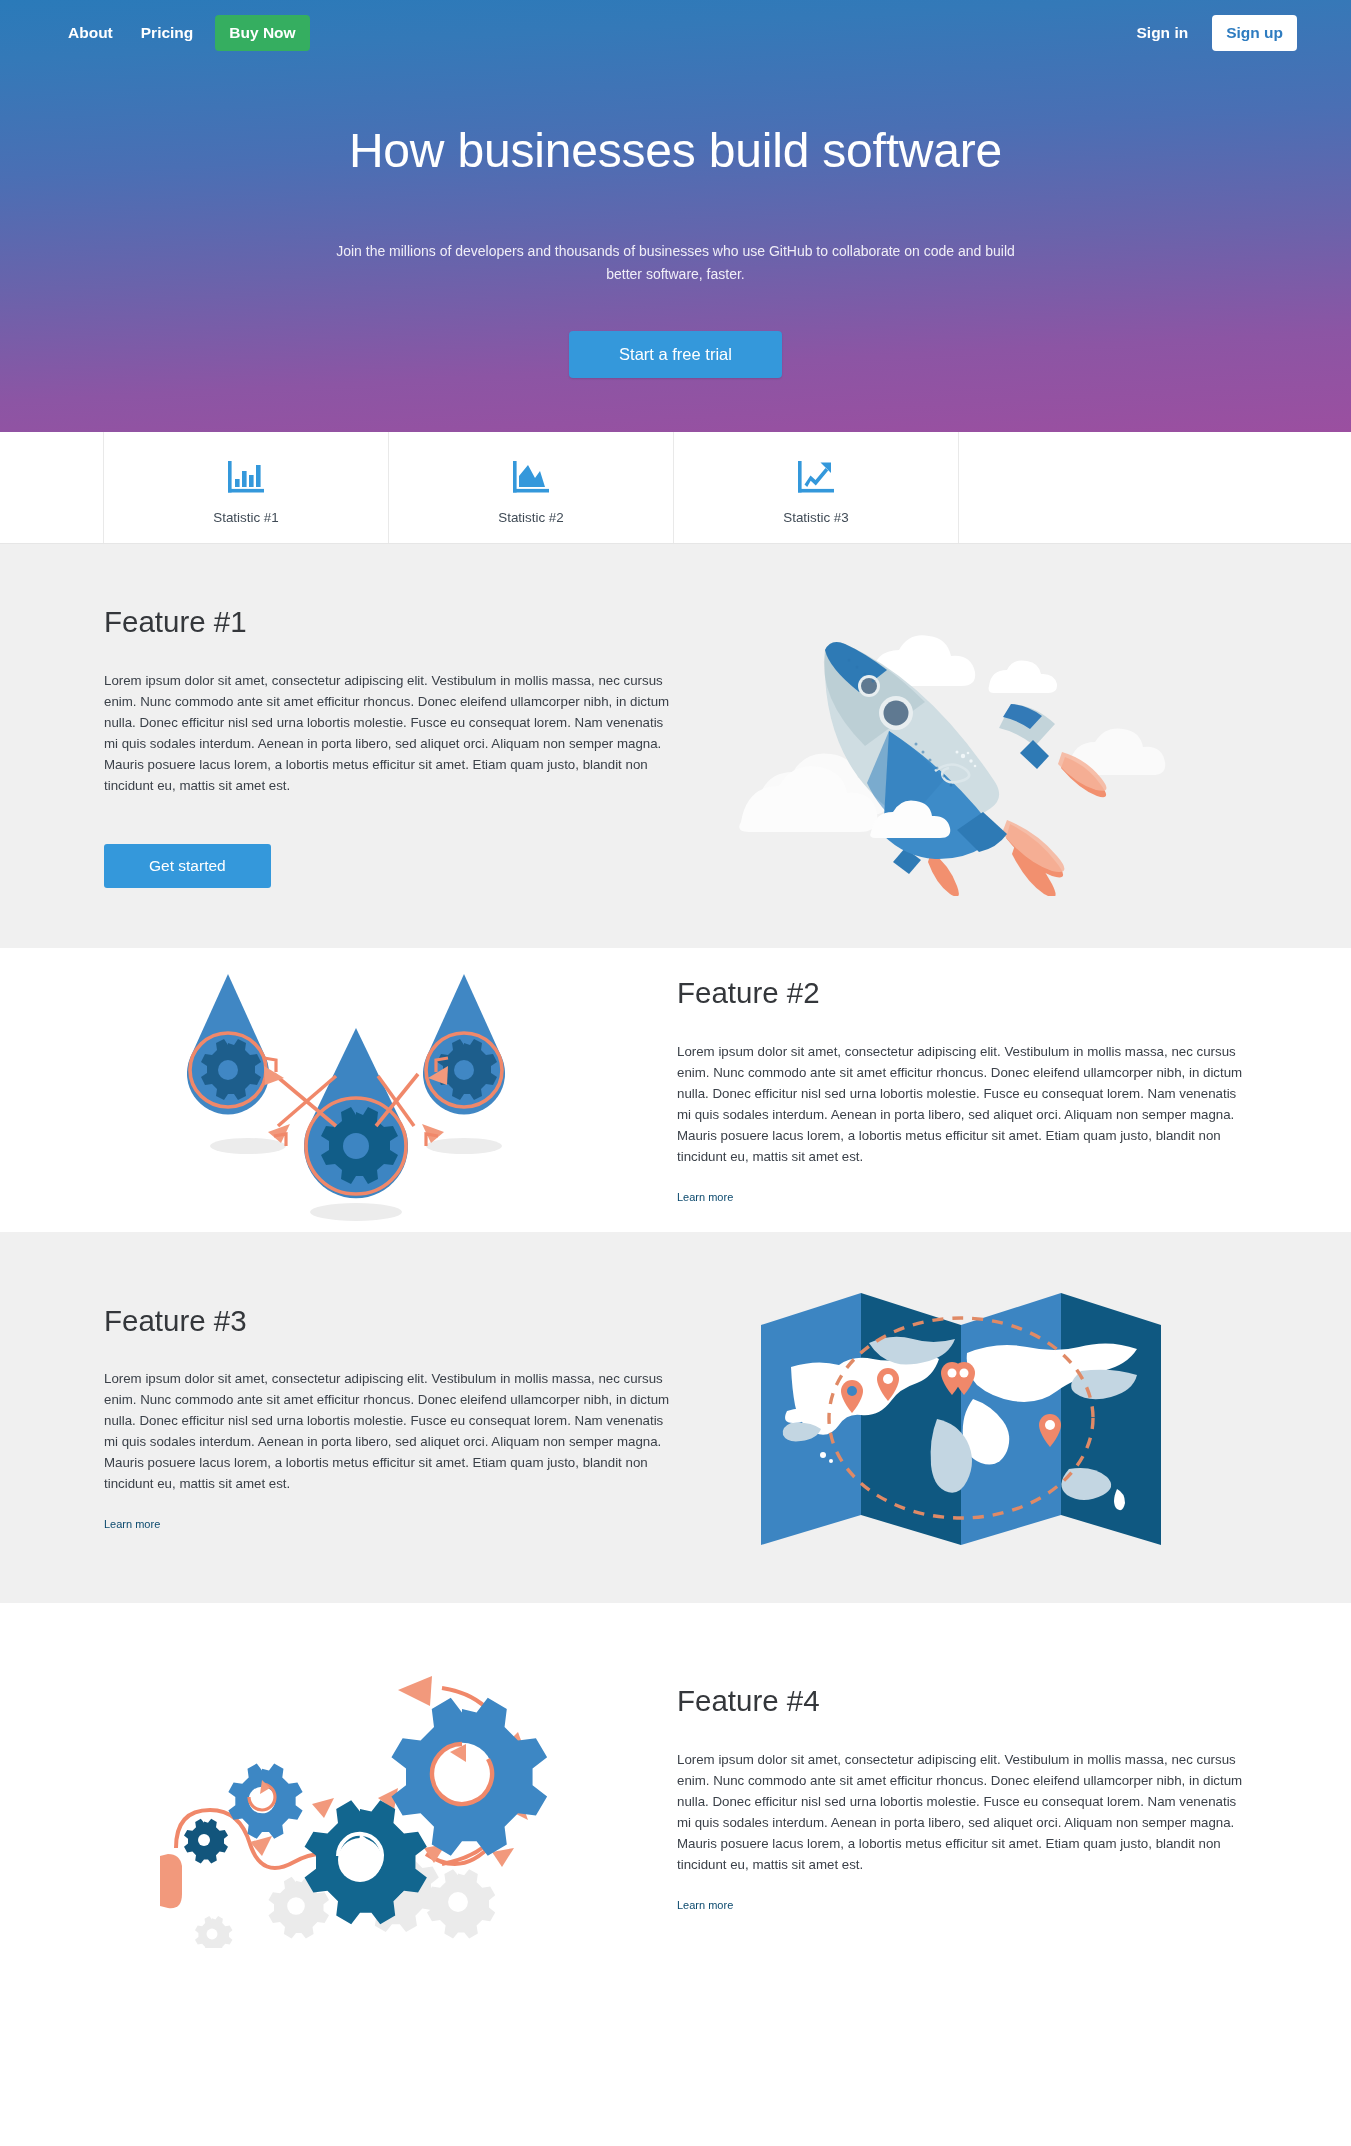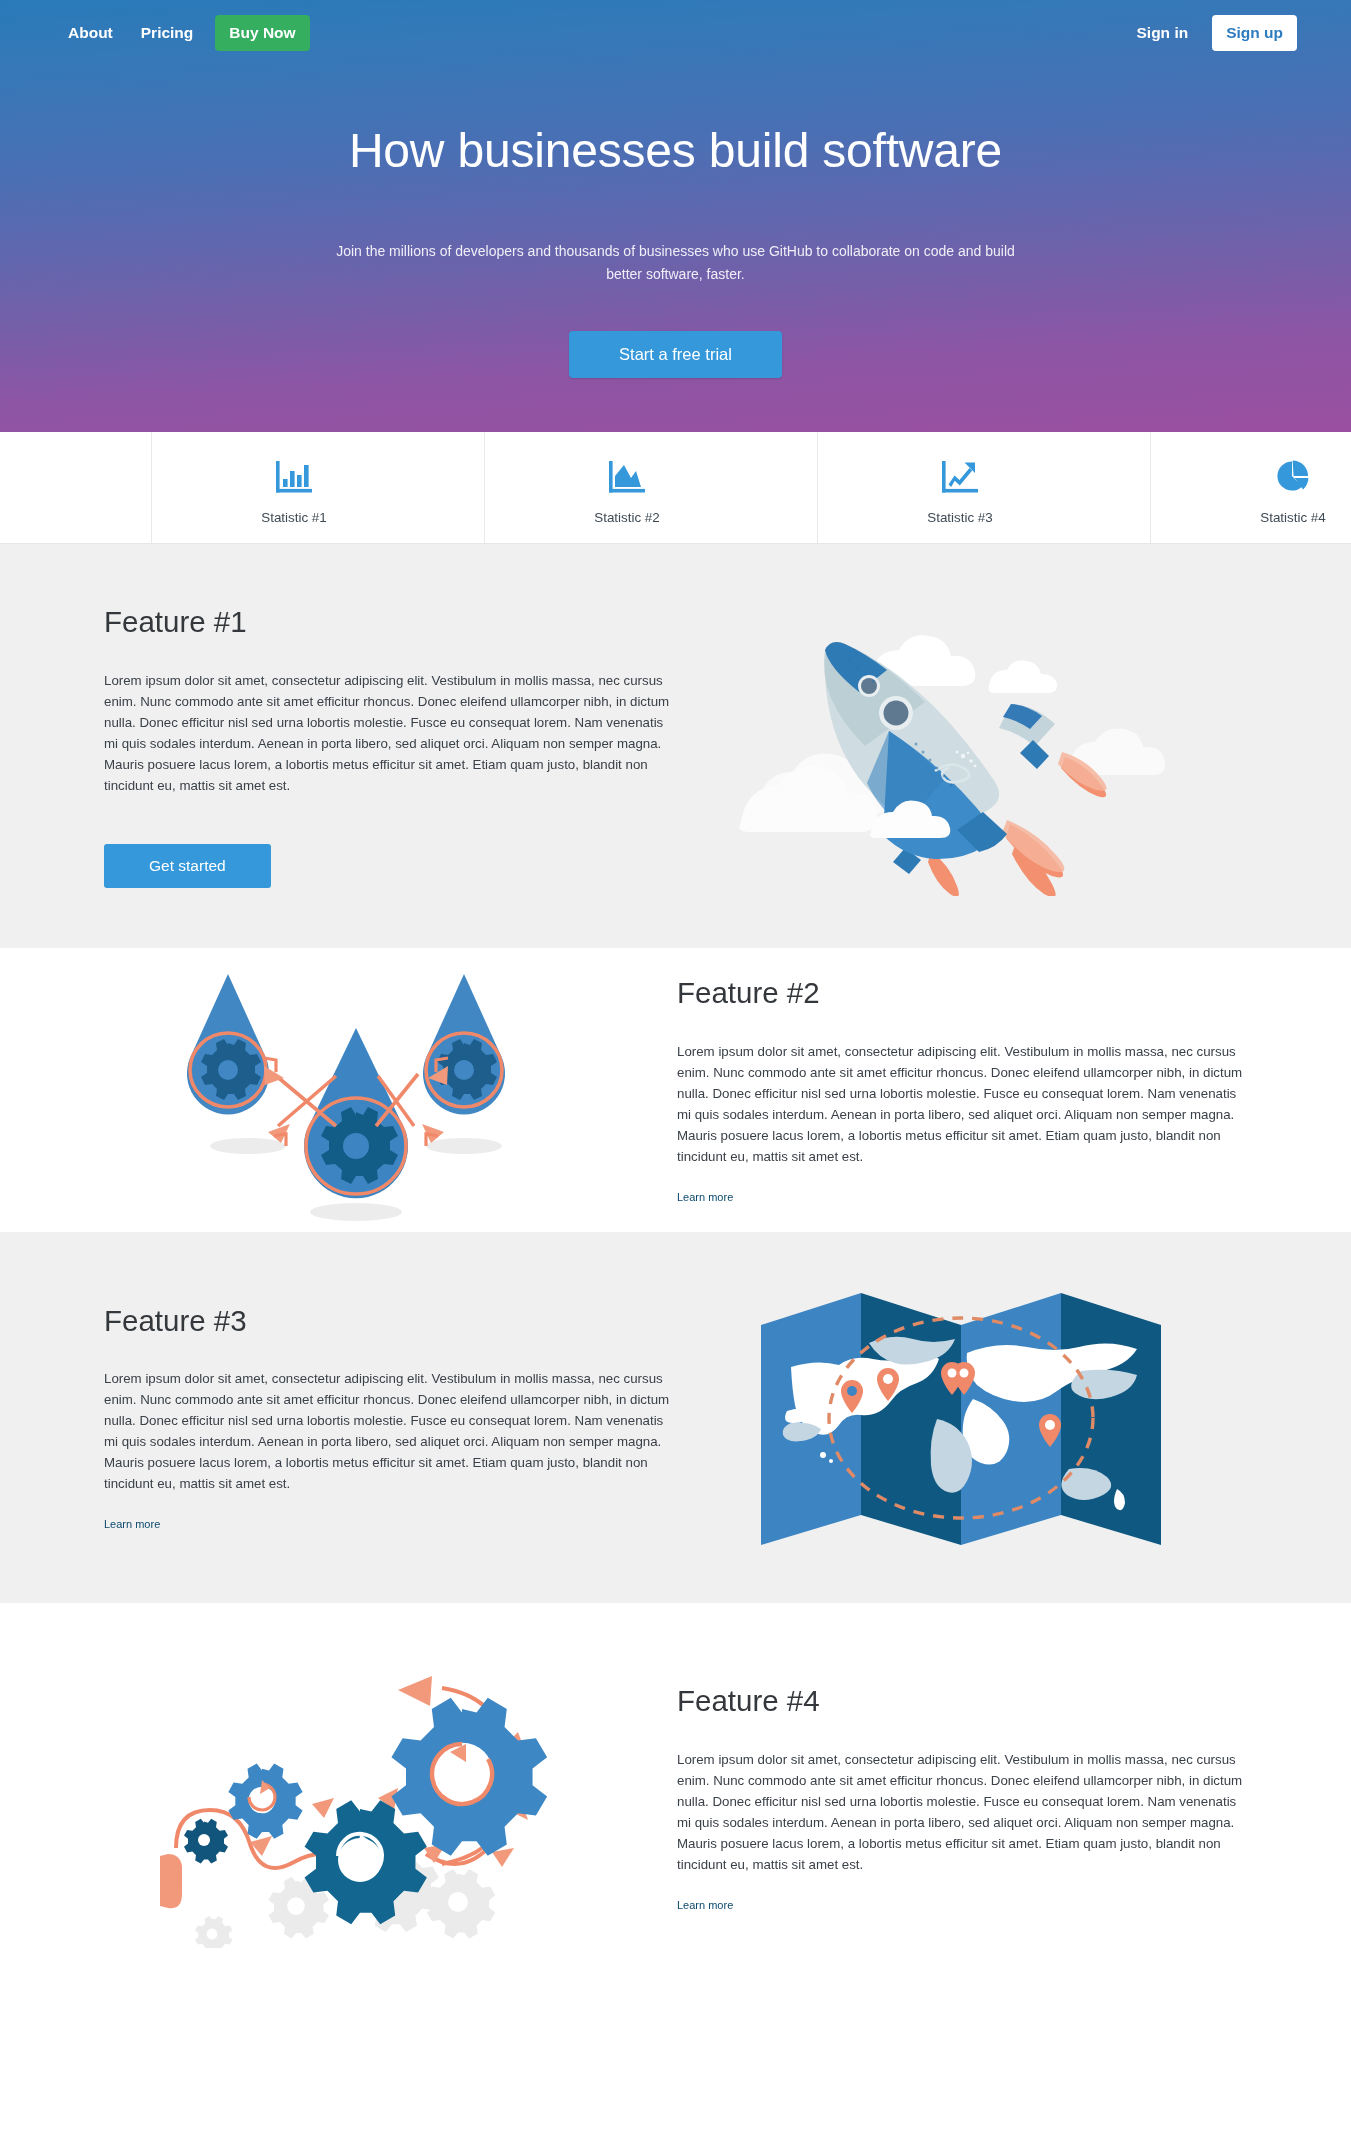--- a/index.html
+++ b/index.html
@@ -105,21 +105,20 @@
   .stat-spacer-right { flex: 1 1 auto; border-left: 1px solid #e9e9e9; }
   .stat-cell {
     width: 285px;
     flex: none;
     border-left: 1px solid #e9e9e9;
     display: flex;
     flex-direction: column;
     align-items: center;
     justify-content: center;
     padding-top: 4px;
-    margin-left: 48px;
   }
   .stat-icon { height: 42px; display: flex; align-items: center; justify-content: center; }
   .stat-label {
     margin-top: 13px;
     font-size: 13.4px;
     color: #3f4a55;
   }
 
   
   .feature {
@@ -240,34 +239,20 @@
           <rect x="2" y="4" width="3.6" height="31.5"></rect>
           <rect x="2" y="31.9" width="36" height="3.6"></rect>
           <path d="M8.5 27.5 L14.5 18.5 L19.5 23 L29.5 11 L32.2 13.6 L19.8 28.6 L14.7 23.8 L11.2 29.9 Z"></path>
           <path d="M24.5 5.5 L35 5.5 L35 16 Z"></path>
         </g>
       </svg>
     </div>
     <div class="stat-label">Statistic #3</div>
   </div>
 
-  <div class="stat-cell">
-    <div class="stat-icon">
-      <svg width="40" height="38" viewBox="0 0 40 38">
-        <g fill="#3498db">
-          <path d="M18.6 4 A15 15 0 1 0 18.6 34 A15 15 0 0 1 18.6 4 Z" transform="translate(0,0)"></path>
-          <path d="M19.6 3.6 A15.4 15.4 0 0 1 35 19 L20.6 19 Z"></path>
-          <path d="M21.6 21 L35.4 21 A15.4 15.4 0 0 1 30 32.4 Z"></path>
-          <circle cx="19" cy="19" r="14.6" fill="none"></circle>
-          <path d="M19 4.4 A14.6 14.6 0 0 0 19 33.6 A14.6 14.6 0 0 0 29.2 29.4 L19 19 Z"></path>
-        </g>
-      </svg>
-    </div>
-    <div class="stat-label">Statistic #4</div>
-  </div>
 
   <div class="stat-spacer-right"></div>
 </section>
 
 <section class="feature feature-grey f1">
   <div class="col-text">
     <h2 class="feature-title">Feature #1</h2>
     <p class="feature-body">Lorem ipsum dolor sit amet, consectetur adipiscing elit. Vestibulum in mollis massa, nec cursus enim. Nunc commodo ante sit amet efficitur rhoncus. Donec eleifend ullamcorper nibh, in dictum nulla. Donec efficitur nisl sed urna lobortis molestie. Fusce eu consequat lorem. Nam venenatis mi quis sodales interdum. Aenean in porta libero, sed aliquet orci. Aliquam non semper magna. Mauris posuere lacus lorem, a lobortis metus efficitur sit amet. Etiam quam justo, blandit non tincidunt eu, mattis sit amet est.</p>
     <button class="btn-getstarted">Get started</button>
   </div>

